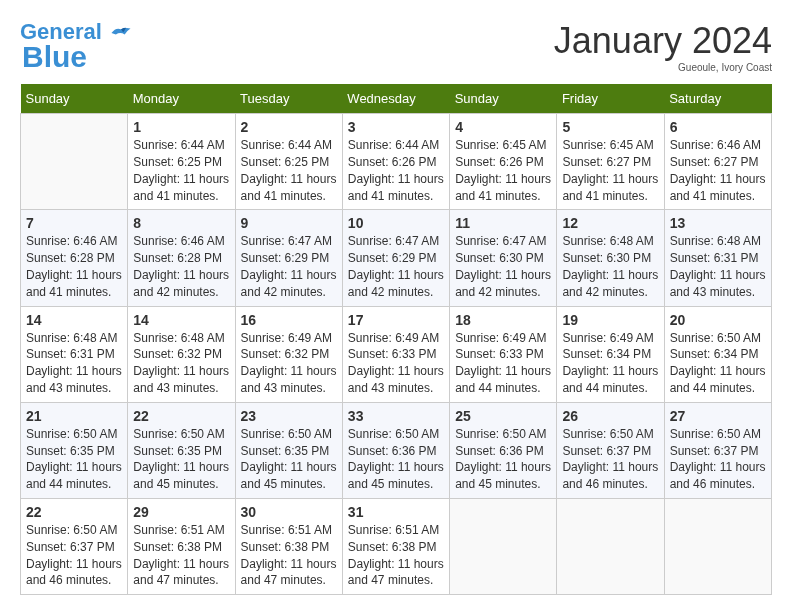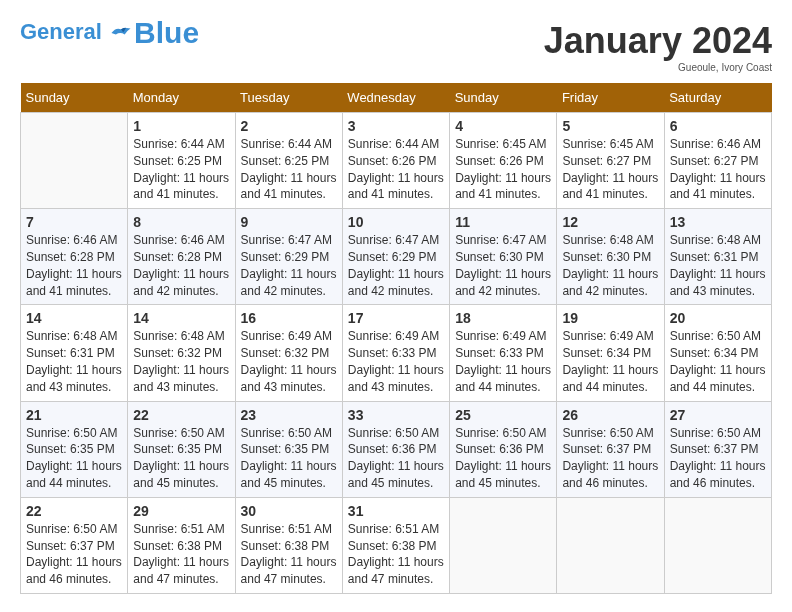--- a/index.html
+++ b/index.html
@@ -11,20 +11,21 @@
       padding: 20px;
     }
     .header {
       display: flex;
       justify-content: space-between;
       align-items: flex-start;
       margin-bottom: 10px;
     }
     .logo {
       display: flex;
+      flex-direction: column;
       align-items: flex-start;
     }
     .logo-text {
       font-size: 22px;
       font-weight: bold;
       color: #1a3a6b;
       line-height: 1.1;
     }
     .logo-text span {
       color: #3a8fd4;
@@ -33,34 +34,34 @@
       width: 18px;
       height: 14px;
       display: inline-block;
       margin-left: 2px;
     }
     .title-area {
       text-align: right;
     }
     .month-title {
       font-size: 36px;
-      font-weight: bold;
+      font-weight: normal;
       color: #333;
     }
     .subtitle {
       font-size: 10px;
       color: #555;
     }
     table {
       width: 100%;
       border-collapse: collapse;
       font-size: 11px;
     }
     thead tr th {
-      background-color: #a16207;
+      background-color: #4d7c0f;
       color: #fff;
       padding: 7px 5px;
       text-align: left;
       font-size: 13px;
       font-weight: normal;
     }
     tbody tr td {
       border: 1px solid #ccc;
       vertical-align: top;
       padding: 5px;

